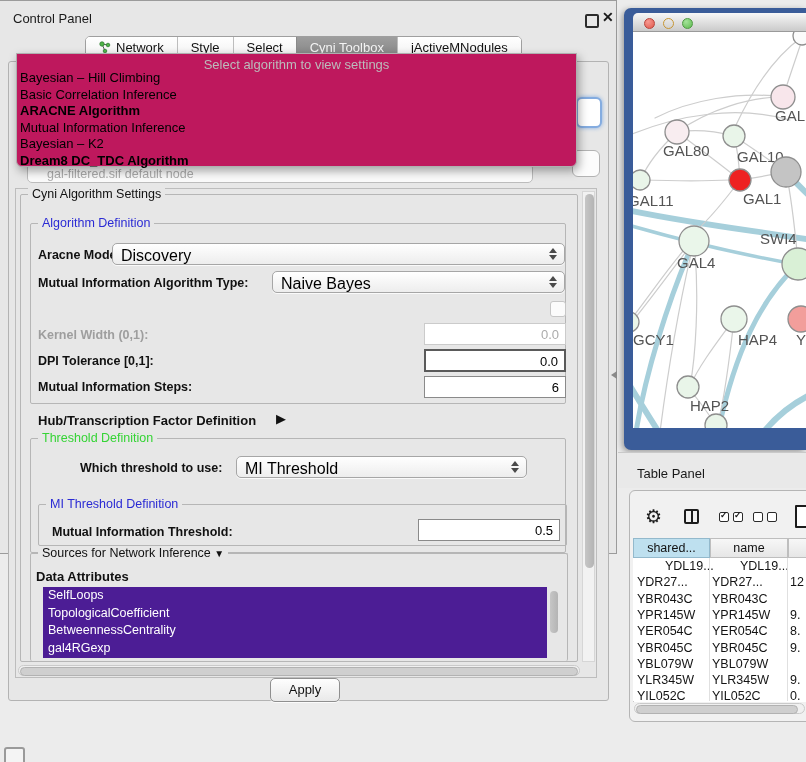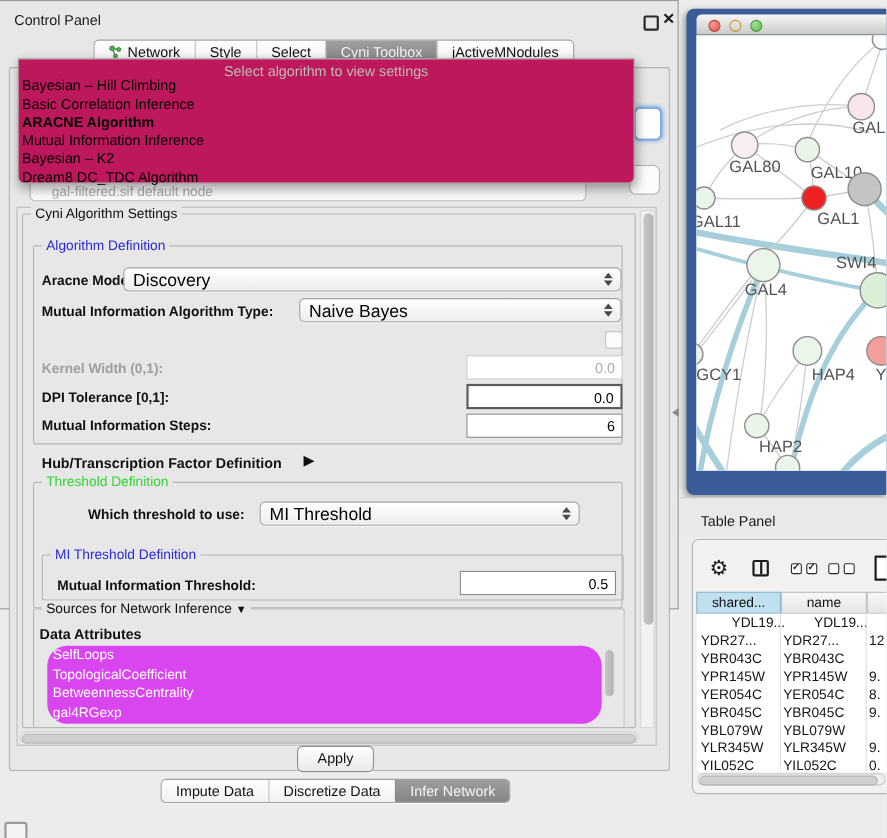--- a/index.html
+++ b/index.html
@@ -46,21 +46,21 @@
   .spin{position:absolute;right:7px;top:50%;margin-top:-6px;width:8px;height:12px;}
   .spin i{position:absolute;left:0;width:0;height:0;border-left:4px solid transparent;border-right:4px solid transparent;}
   .spin .up{top:0;border-bottom:5px solid #4A4A4A;}
   .spin .dn{bottom:0;border-top:5px solid #4A4A4A;}
   .field{position:absolute;background:#FFF;box-sizing:border-box;font-size:13px;text-align:right;padding:3px 6px 0 0;color:#000;}
   .vscroll{position:absolute;background:#F2F2F2;border:1px solid #D6D6D6;box-sizing:border-box;}
   .vthumb{position:absolute;background:linear-gradient(90deg,#C6C6C6,#B4B4B4);border-radius:5px;}
   .hscroll{position:absolute;background:#F0F0F0;border:1px solid #CACACA;box-sizing:border-box;border-radius:6px;}
   .hthumb{position:absolute;background:#CFCFCF;border:1px solid #B2B2B2;border-radius:6px;}
 
-  .attr-list{position:absolute;background:#d946ef;overflow:hidden;border-radius:18px;}
+  .attr-list{position:absolute;background:#4c1d95;overflow:hidden;}
   .attr-item{height:17.5px;line-height:17.5px;padding-left:5px;color:#FFF;font-size:12.5px;white-space:nowrap;}
 
   .applybtn{position:absolute;left:270px;top:677px;width:68px;height:22px;border:1px solid #8F8F8F;border-radius:5px;background:linear-gradient(#FEFEFE,#E9E9E9);font-size:13px;color:#111;text-align:center;line-height:21px;box-shadow:0 1px 0 rgba(255,255,255,.8);}
 
   
   .net-frame{left:624px;top:8px;width:182px;height:442px;background:#3A5C99;border-radius:7px 0 0 7px;box-shadow:-2px 2px 6px rgba(0,0,0,.35);}
   .net-titlebar{left:633px;top:13px;width:173px;height:18px;background:linear-gradient(#F7F7F7,#CACACA);border-radius:5px 0 0 0;border-bottom:1px solid #9A9A9A;}
   .light{position:absolute;top:5px;width:11px;height:11px;border-radius:50%;box-sizing:border-box;}
   .net-canvas{left:633px;top:32px;width:173px;height:396px;background:#FFFFFF;overflow:hidden;}
 
@@ -131,21 +131,21 @@
     </div>
 
     <div class="abs dd">
       <div class="dd-hint">Select algorithm to view settings</div>
       <div id="dd-items">
           <div class="dd-item" style="top: 16px; font-weight: normal;">Bayesian – Hill Climbing</div>
           <div class="dd-item" style="top: 32.5px; font-weight: normal;">Basic Correlation Inference</div>
           <div class="dd-item" style="top: 49px; font-weight: bold;">ARACNE Algorithm</div>
           <div class="dd-item" style="top: 65.5px; font-weight: normal;">Mutual Information Inference</div>
           <div class="dd-item" style="top: 82px; font-weight: normal;">Bayesian – K2</div>
-          <div class="dd-item" style="top: 98.5px; font-weight: normal;">Dream8 DC_TDC Algorithm</div>
+          <div class="dd-item" style="top: 98.5px; font-weight: bold;">Dream8 DC_TDC Algorithm</div>
         </div>
     </div>
 
     <div class="abs scrollpane"></div>
 
     <div class="abs group" style="left:20px;top:193px;width:558px;height:468px;">
       <span class="legend">Cyni Algorithm Settings</span>
     </div>
 
     <div class="abs group" style="left:30px;top:222px;width:536px;height:181px;">
@@ -217,31 +217,20 @@
     <div class="abs vscroll" style="left:582px;top:190px;width:13px;height:471px;">
       <div class="vthumb" style="left:1.5px;top:2px;width:9px;height:374px;"></div>
     </div>
 
     <div class="abs hscroll" style="left:18px;top:664px;width:562px;height:11px;">
       <div class="hthumb" style="left:1px;top:1px;width:556px;height:7px;"></div>
     </div>
 
     <div class="applybtn">Apply</div>
 
-    <div class="abs seg" style="left:146px;top:707px;">
-      <div class="tab">
-          <span>Impute Data</span>
-        </div>
-      <div class="tab">
-          <span>Discretize Data</span>
-        </div>
-      <div class="tab sel">
-          <span>Infer Network</span>
-        </div>
-    </div>
   </div>
 
   <div class="abs net-frame"></div>
   <div class="abs net-titlebar">
     <span class="light" style="left:11px;background:radial-gradient(circle at 35% 30%,#F79A92,#E1584B);border:1px solid #B8443C;"></span>
     <span class="light" style="left:30px;background:radial-gradient(circle at 35% 30%,#FBDC8A,#EFB542;);border:1px solid #C79633;"></span>
     <span class="light" style="left:49px;background:radial-gradient(circle at 35% 30%,#A5E39B,#5DBA4E);border:1px solid #4E9A42;"></span>
   </div>
   <div class="abs net-canvas">
     <svg id="net-svg" width="173" height="396" viewBox="633 32 173 396">

